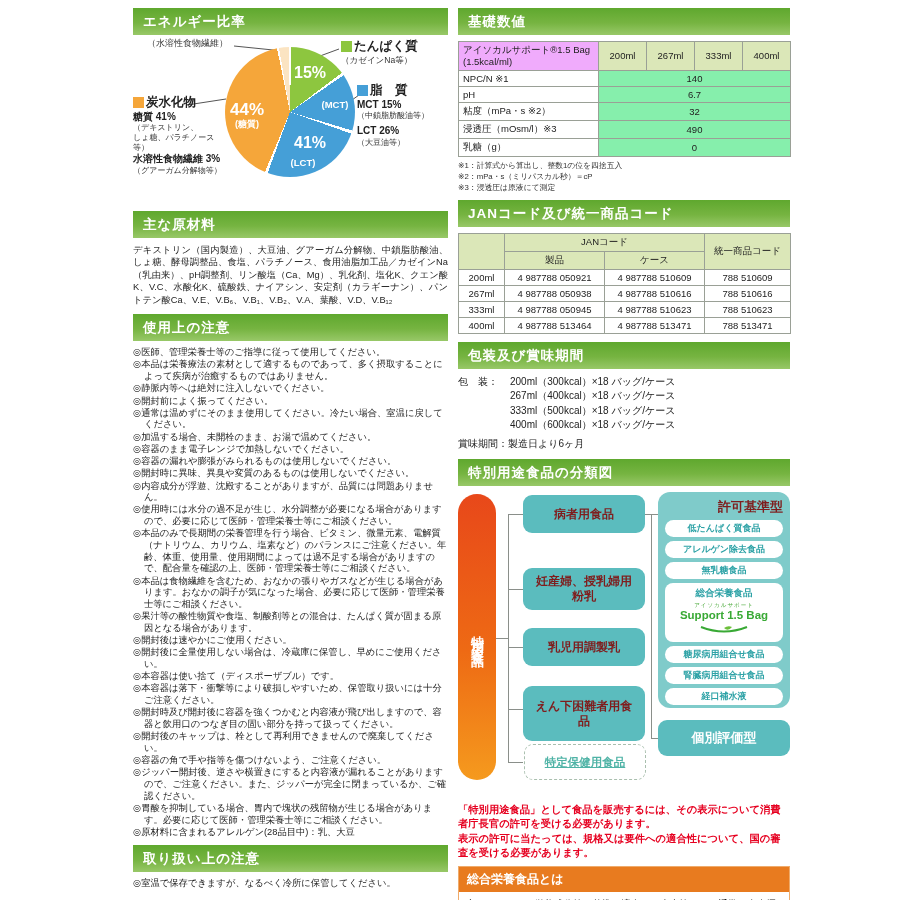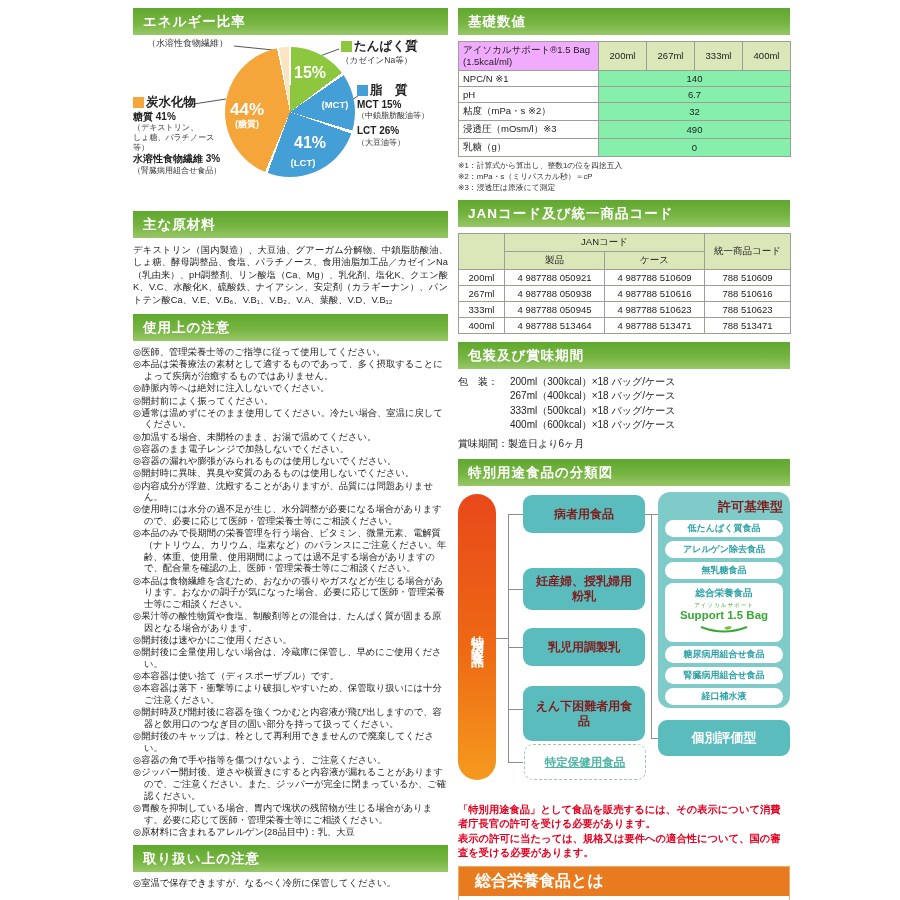--- a/index.html
+++ b/index.html
@@ -84,21 +84,21 @@
   .nutri{background:#fff;border-radius:8px;text-align:center;padding:4px 2px 2px;margin-bottom:4px;}
   .nutri-label{color:#2da2a6;font-weight:bold;font-size:9.5px;}
   .slogo-tiny{font-size:5.5px;color:#4aaa3a;margin-top:2px;letter-spacing:1px;}
   .slogo-main{font-size:11.5px;font-weight:bold;color:#39a935;line-height:1.1;}
   .ibox{position:absolute;left:200px;top:228px;width:132px;height:36px;background:#5bbcbe;
         border-radius:9px;color:#fff;font-weight:bold;font-size:13px;display:flex;
         align-items:center;justify-content:center;}
   
   .warning{margin-top:19px;color:#e60020;font-weight:bold;font-size:10.3px;line-height:1.38;}
   .sogo{margin-top:6px;border:1.5px solid #efab6b;background:#fff;}
-  .sogo-head{background:#e87b1f;color:#fff;font-weight:bold;font-size:16px;padding:4px 16px;}
+  .sogo-head{background:#e87b1f;color:#fff;font-weight:bold;font-size:12px;padding:4px 8px;}
   .sogo-body{font-size:9.6px;line-height:1.4;padding:5px 7px;color:#222;}
 </style>
 </head>
 <body>
 
 <div id="page">
 
   <div class="col left">
 
     <div class="sec-head">エネルギー比率</div>
@@ -143,21 +143,21 @@
 
       <div class="legend carb">
         <div class="lg-row">
           <span class="sq orange"></span>
           <span class="lg-title">炭水化物</span>
         </div>
         <div class="lg-b">糖質 41%</div>
         <div class="lg-s">（デキストリン、</div>
         <div class="lg-s">しょ糖、パラチノース等）</div>
         <div class="lg-b">水溶性食物繊維 3%</div>
-        <div class="lg-s">（腎臓病用組合せ食品）</div>
+        <div class="lg-s">（グアーガム分解物等）</div>
       </div>
     </div>
 
     <div class="sec-head mt4">主な原材料</div>
     <div class="ingredients">デキストリン（国内製造）、大豆油、グアーガム分解物、中鎖脂肪酸油、しょ糖、酵母調整品、食塩、パラチノース、食用油脂加工品／カゼインNa（乳由来）、pH調整剤、リン酸塩（Ca、Mg）、乳化剤、塩化K、クエン酸K、V.C、水酸化K、硫酸鉄、ナイアシン、安定剤（カラギーナン）、パントテン酸Ca、V.E、V.B₆、V.B₁、V.B₂、V.A、葉酸、V.D、V.B₁₂</div>
 
     <div class="sec-head mt8">使用上の注意</div>
     <div class="blist">
 
     <div class="itm">医師、管理栄養士等のご指導に従って使用してください。</div>

